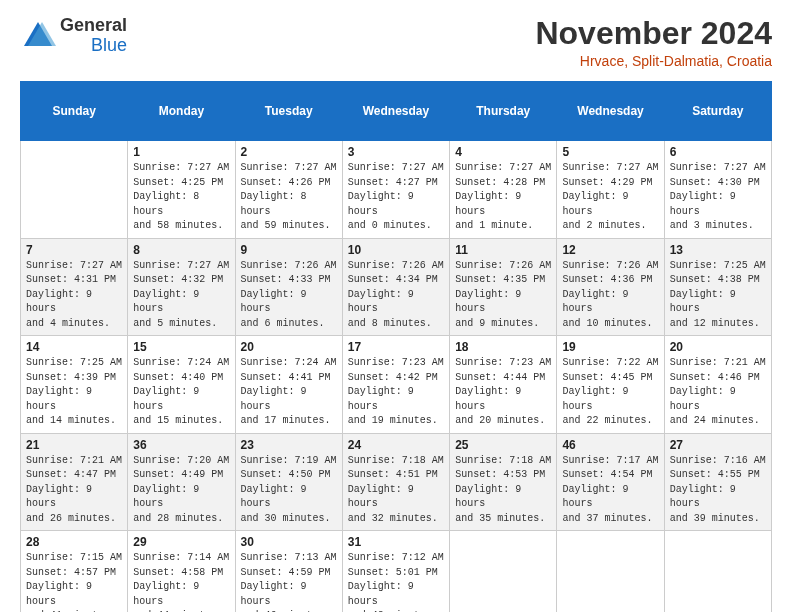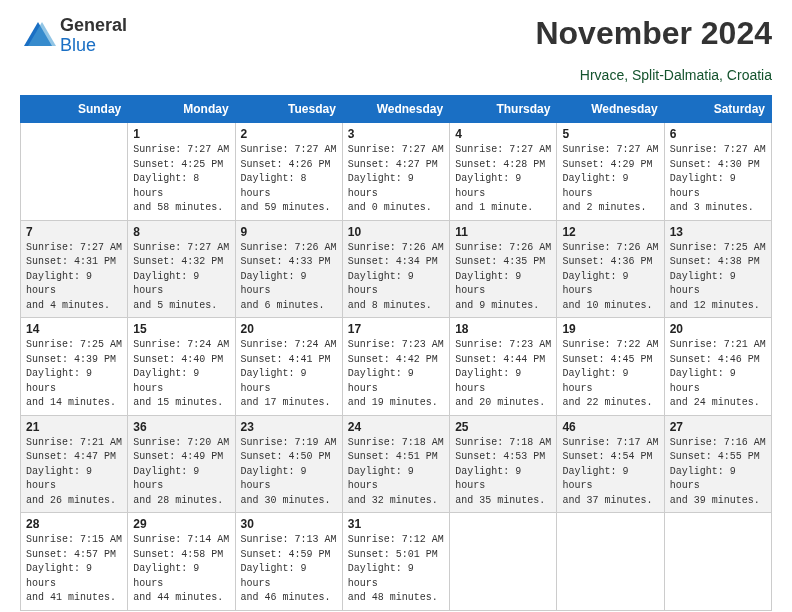--- a/index.html
+++ b/index.html
@@ -24,20 +24,21 @@
     }
     .logo {
       display: flex;
       align-items: center;
       gap: 0;
     }
     .logo-text {
       display: flex;
       flex-direction: column;
       line-height: 1.1;
+      text-align: right;
     }
     .logo-general {
       font-size: 18px;
       font-weight: bold;
       color: #333;
     }
     .logo-blue {
       font-size: 18px;
       font-weight: normal;
       color: #1a6fc4;
@@ -51,33 +52,33 @@
       text-align: right;
     }
     .month-year {
       font-size: 32px;
       font-weight: bold;
       color: #333;
       line-height: 1.1;
     }
     .location {
       font-size: 14px;
-      color: #14532d;
-      margin-top: 16px;
+      color: #c2410c;
+      margin-top: 2px;
     }
     .calendar {
       width: 100%;
       border-collapse: collapse;
       font-size: 10.5px;
     }
     .calendar th {
       background: #1a6fc4;
       color: #fff;
-      text-align: right;
-      padding: 6px 6px;
+      text-align: center;
+      padding: 22px 6px;
       font-size: 12px;
       font-weight: bold;
       border: 1px solid #1a6fc4;
     }
     .calendar td {
       border: 1px solid #ccc;
       vertical-align: top;
       padding: 4px 5px;
       width: calc(100% / 7);
       min-height: 80px;

